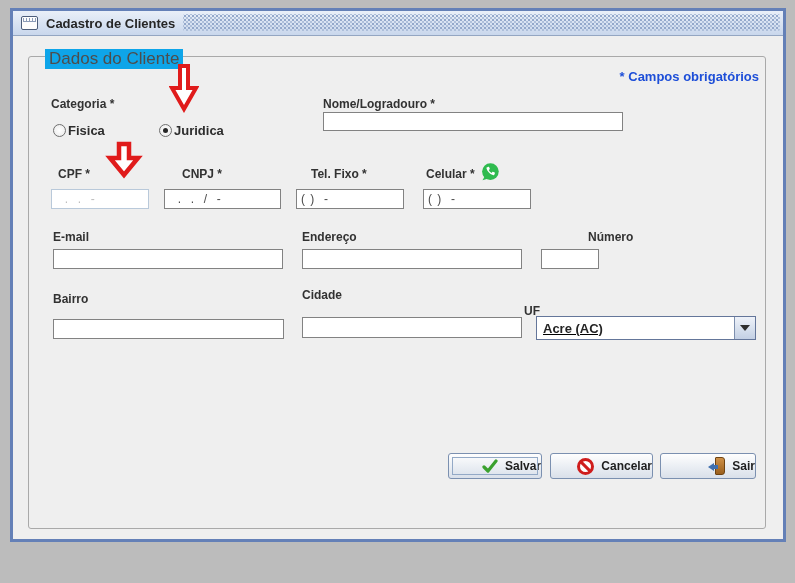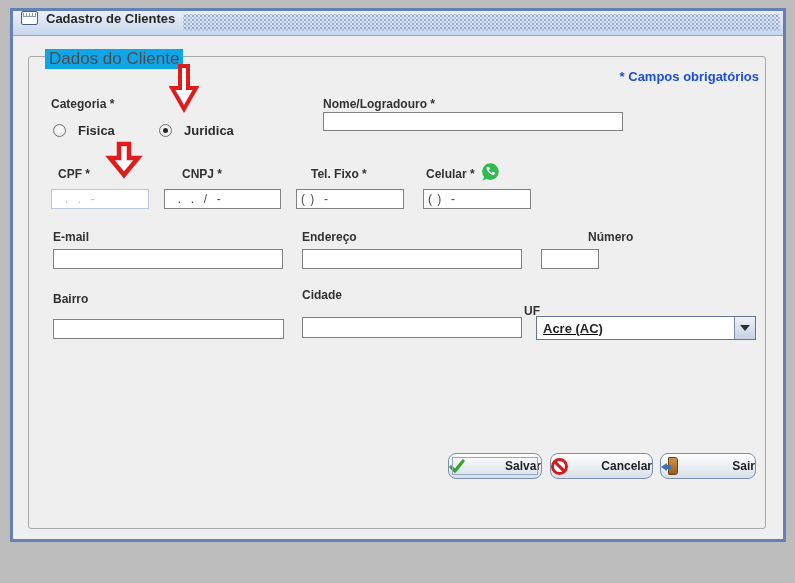--- a/index.html
+++ b/index.html
@@ -13,21 +13,21 @@
 
   
   .window {
     position:absolute; left:10px; top:8px; width:776px; height:534px;
     border:3px solid #6480b7; background:#efefef;
   }
   .titlebar {
     position:absolute; left:0; top:0; right:0; height:25px;
     background:linear-gradient(#e9eff8, #c9d7ec);
     border-bottom:1px solid #94a6c2;
-    display:flex; 
+    display:flex; align-items:center;
   }
   .titlebar-texture {
     position:absolute; left:170px; right:3px; top:3px; bottom:4px;
     background-image:
       radial-gradient(circle, #93a8cb 0.8px, transparent 1px),
       radial-gradient(circle, #aebfda 0.8px, transparent 1px);
     background-size:4px 4px, 4px 4px;
     background-position:0 0, 2px 2px;
     border-radius:2px;
   }
@@ -64,21 +64,21 @@
   
   .flabel { position:absolute; font-size:12px; font-weight:bold; color:#323232; white-space:nowrap; }
   .tinput {
     position:absolute; background:#fff; border:1px solid #828282;
     font-family:"Liberation Sans", sans-serif; font-size:12px; color:#4a4a4a;
     padding:0 4px; letter-spacing:1px;
   }
   .tinput.disabled { border-color:#b9c9da; color:#bdbdbd; }
 
   
-  .radio-item { position:absolute; display:flex; align-items:center; gap:12px; cursor:default;text-align:right; }
+  .radio-item { position:absolute; display:flex; align-items:center; gap:2px; cursor:default;text-align:right; }
   .radio-circle {
     width:13px; height:13px; border-radius:50%;
     border:1px solid #6f6f6f; background:radial-gradient(#ffffff, #e8e8e8);
     display:flex; align-items:center; justify-content:center;
   }
   .radio-dot { width:5px; height:5px; border-radius:50%; background:#262626; }
   .radio-label { font-size:13px; font-weight:bold; color:#2d2d2d; }
 
   
   .red-arrow { position:absolute; z-index:5; }
@@ -100,23 +100,23 @@
     background:linear-gradient(#eef2f9, #c3d0e4);
     display:flex; align-items:center; justify-content:center;
   }
   .combo-tri {
     width:0; height:0; border-left:5px solid transparent;
     border-right:5px solid transparent; border-top:6px solid #2e2e2e;
   }
 
   
   .btn {
-    position:absolute; height:26px; border:1px solid #7b90b0; border-radius:8px;
+    position:absolute; height:26px; border:1px solid #7b90b0; border-radius:3px;
     background:linear-gradient(#fefefe, #d9e0ea);
-    display:flex; align-items:center; justify-content:space-between; gap:7px;
+    display:flex; align-items:center; justify-content:flex-end; gap:7px;
     font-size:12px; font-weight:bold; color:#1e1e1e; cursor:default;
   }
   .btn .focus-ring {
     position:absolute; left:3px; right:3px; top:3px; bottom:3px;
     border:1px solid #93a9c6;
   }
   .cancel-glyph {
     position:relative; width:17px; height:17px; border-radius:50%;
     border:3px solid #cf1d1d; background:#fff; flex:0 0 auto;
   }

